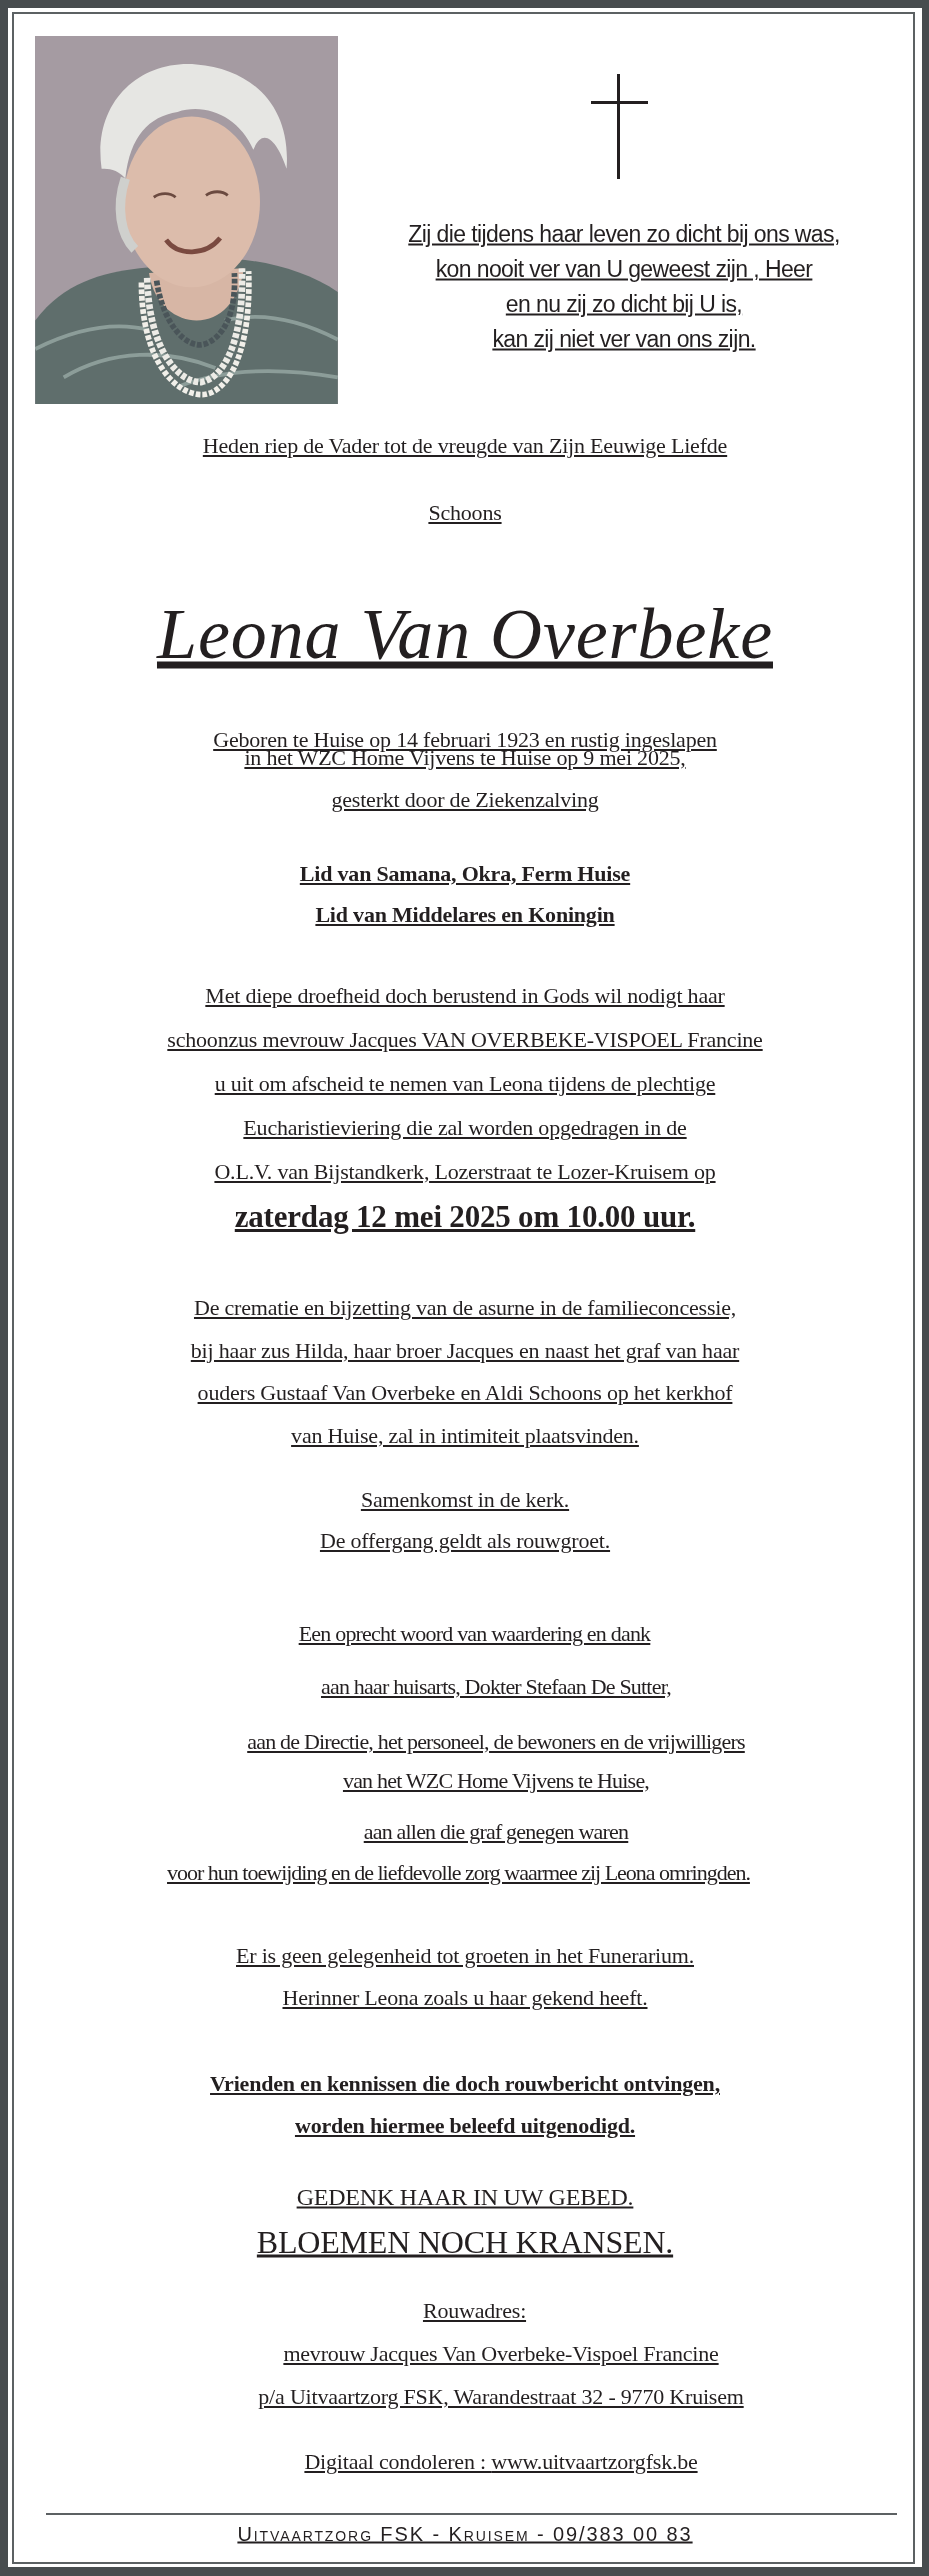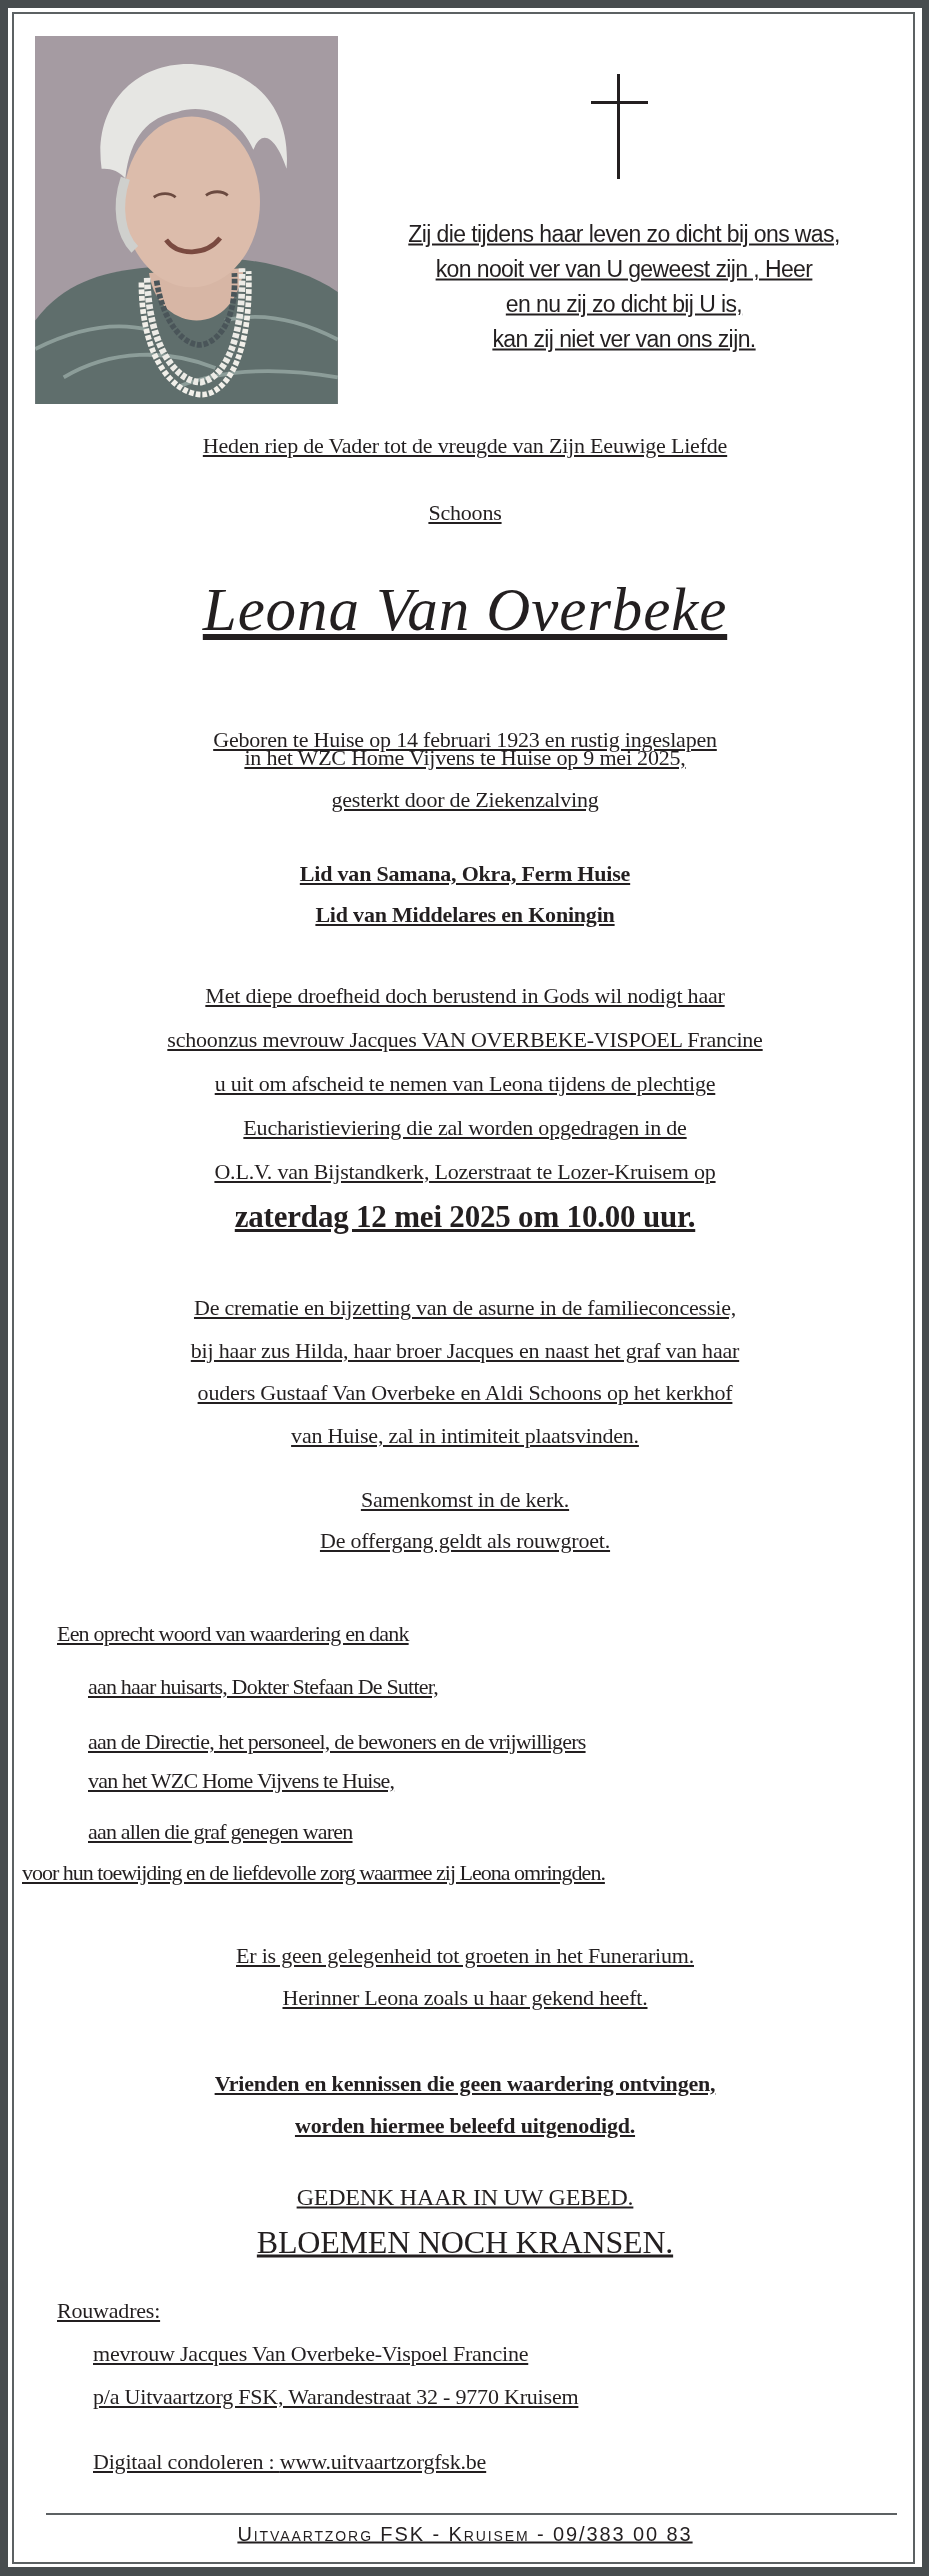--- a/index.html
+++ b/index.html
@@ -6,23 +6,23 @@
   body { width: 929px; height: 2576px; background: #474c4e; position: relative; overflow: hidden; }
   .frame-white { position: absolute; left: 7.6px; top: 7.6px; width: 914px; height: 2559px; background: #ffffff; }
   .frame-inner { position: absolute; left: 12.3px; top: 12.3px; width: 899px; height: 2548px; border: 2.8px solid #5c6163; background: #ffffff; box-sizing: content-box; }
   .photo { position: absolute; left: 35px; top: 36px; width: 303px; height: 368px; background: #a59ba2; overflow: hidden; }
   .cross-v { position: absolute; left: 617px; top: 74px; width: 2.8px; height: 105px; background: #231f20; }
   .cross-h { position: absolute; left: 591px; top: 101px; width: 57px; height: 2.8px; background: #231f20; }
   .line { position: absolute; left: 19px; width: 892px; text-align: center; color: #231f20; white-space: nowrap; transform: translateY(-50%); text-decoration: underline; }
   .serif { font-family: "Liberation Serif", "DejaVu Serif", serif; font-size: 22px; letter-spacing: -0.2px; }
   .sans { font-family: "Liberation Sans", "DejaVu Sans", sans-serif; font-size: 23px; letter-spacing: -0.6px; }
   .bold { font-weight: bold; }
-  .left { text-align: left; }
+  .left { text-align: center; }
   .poem { left: 337px; width: 574px; }
-  .script { font-family: "Liberation Serif", "DejaVu Serif", serif; font-style: italic; font-size: 61px; letter-spacing: 0.9px; }
+  .script { font-family: "Liberation Serif", "DejaVu Serif", serif; font-style: italic; font-size: 72px; letter-spacing: 0.9px; margin-top: 24px; }
   .footer-rule { position: absolute; left: 46px; top: 2513px; width: 851px; height: 1.9px; background: #5c6163; }
   .footer { font-family: "Liberation Sans", "DejaVu Sans", sans-serif; font-size: 20px; font-variant: small-caps; letter-spacing: 1.9px; }
 </style>
 </head>
 <body>
 
 <div class="frame-white"></div>
 <div class="frame-inner"></div>
 
 <div class="photo" title="Portrait of Leona Van Overbeke">
@@ -87,21 +87,21 @@
 <div class="line serif left" style="top:1634px; left:57px; width:835px; letter-spacing:-0.8px">Een oprecht woord van waardering en dank</div>
 <div class="line serif left" style="top:1687px; left:88px; width:816px; letter-spacing:-0.8px">aan haar huisarts, Dokter Stefaan De Sutter,</div>
 <div class="line serif left" style="top:1742px; left:88px; width:816px; letter-spacing:-0.8px">aan de Directie, het personeel, de bewoners en de vrijwilligers</div>
 <div class="line serif left" style="top:1781px; left:88px; width:816px; letter-spacing:-0.8px">van het WZC Home Vijvens te Huise,</div>
 <div class="line serif left" style="top:1832px; left:88px; width:816px; letter-spacing:-0.8px">aan allen die graf genegen waren</div>
 <div class="line serif left" style="top:1873px; left:22px; width:873px; letter-spacing:-1px">voor hun toewijding en de liefdevolle zorg waarmee zij Leona omringden.</div>
 
 <div class="line serif" style="top:1956px">Er is geen gelegenheid tot groeten in het Funerarium.</div>
 <div class="line serif" style="top:1998px">Herinner Leona zoals u haar gekend heeft.</div>
 
-<div class="line serif bold" style="top:2084px">Vrienden en kennissen die geen waardering ontvingen,</div>
+<div class="line serif bold" style="top:2084px">Vrienden en kennissen die doch rouwbericht ontvingen,</div>
 <div class="line serif bold" style="top:2126px">worden hiermee beleefd uitgenodigd.</div>
 
 <div class="line serif" style="top:2197px; font-size:24px">GEDENK HAAR IN UW GEBED.</div>
 <div class="line serif" style="top:2242px; font-size:32px">BLOEMEN NOCH KRANSEN.</div>
 
 <div class="line serif left" style="top:2311px; left:57px; width:835px">Rouwadres:</div>
 <div class="line serif left" style="top:2354px; left:93px; width:816px">mevrouw Jacques Van Overbeke-Vispoel Francine</div>
 <div class="line serif left" style="top:2397px; left:93px; width:816px">p/a Uitvaartzorg FSK, Warandestraat 32 - 9770 Kruisem</div>
 
 <div class="line serif left" style="top:2462px; left:93px; width:816px"><span>Digitaal condoleren : </span><span>www.uitvaartzorgfsk.be</span></div>

